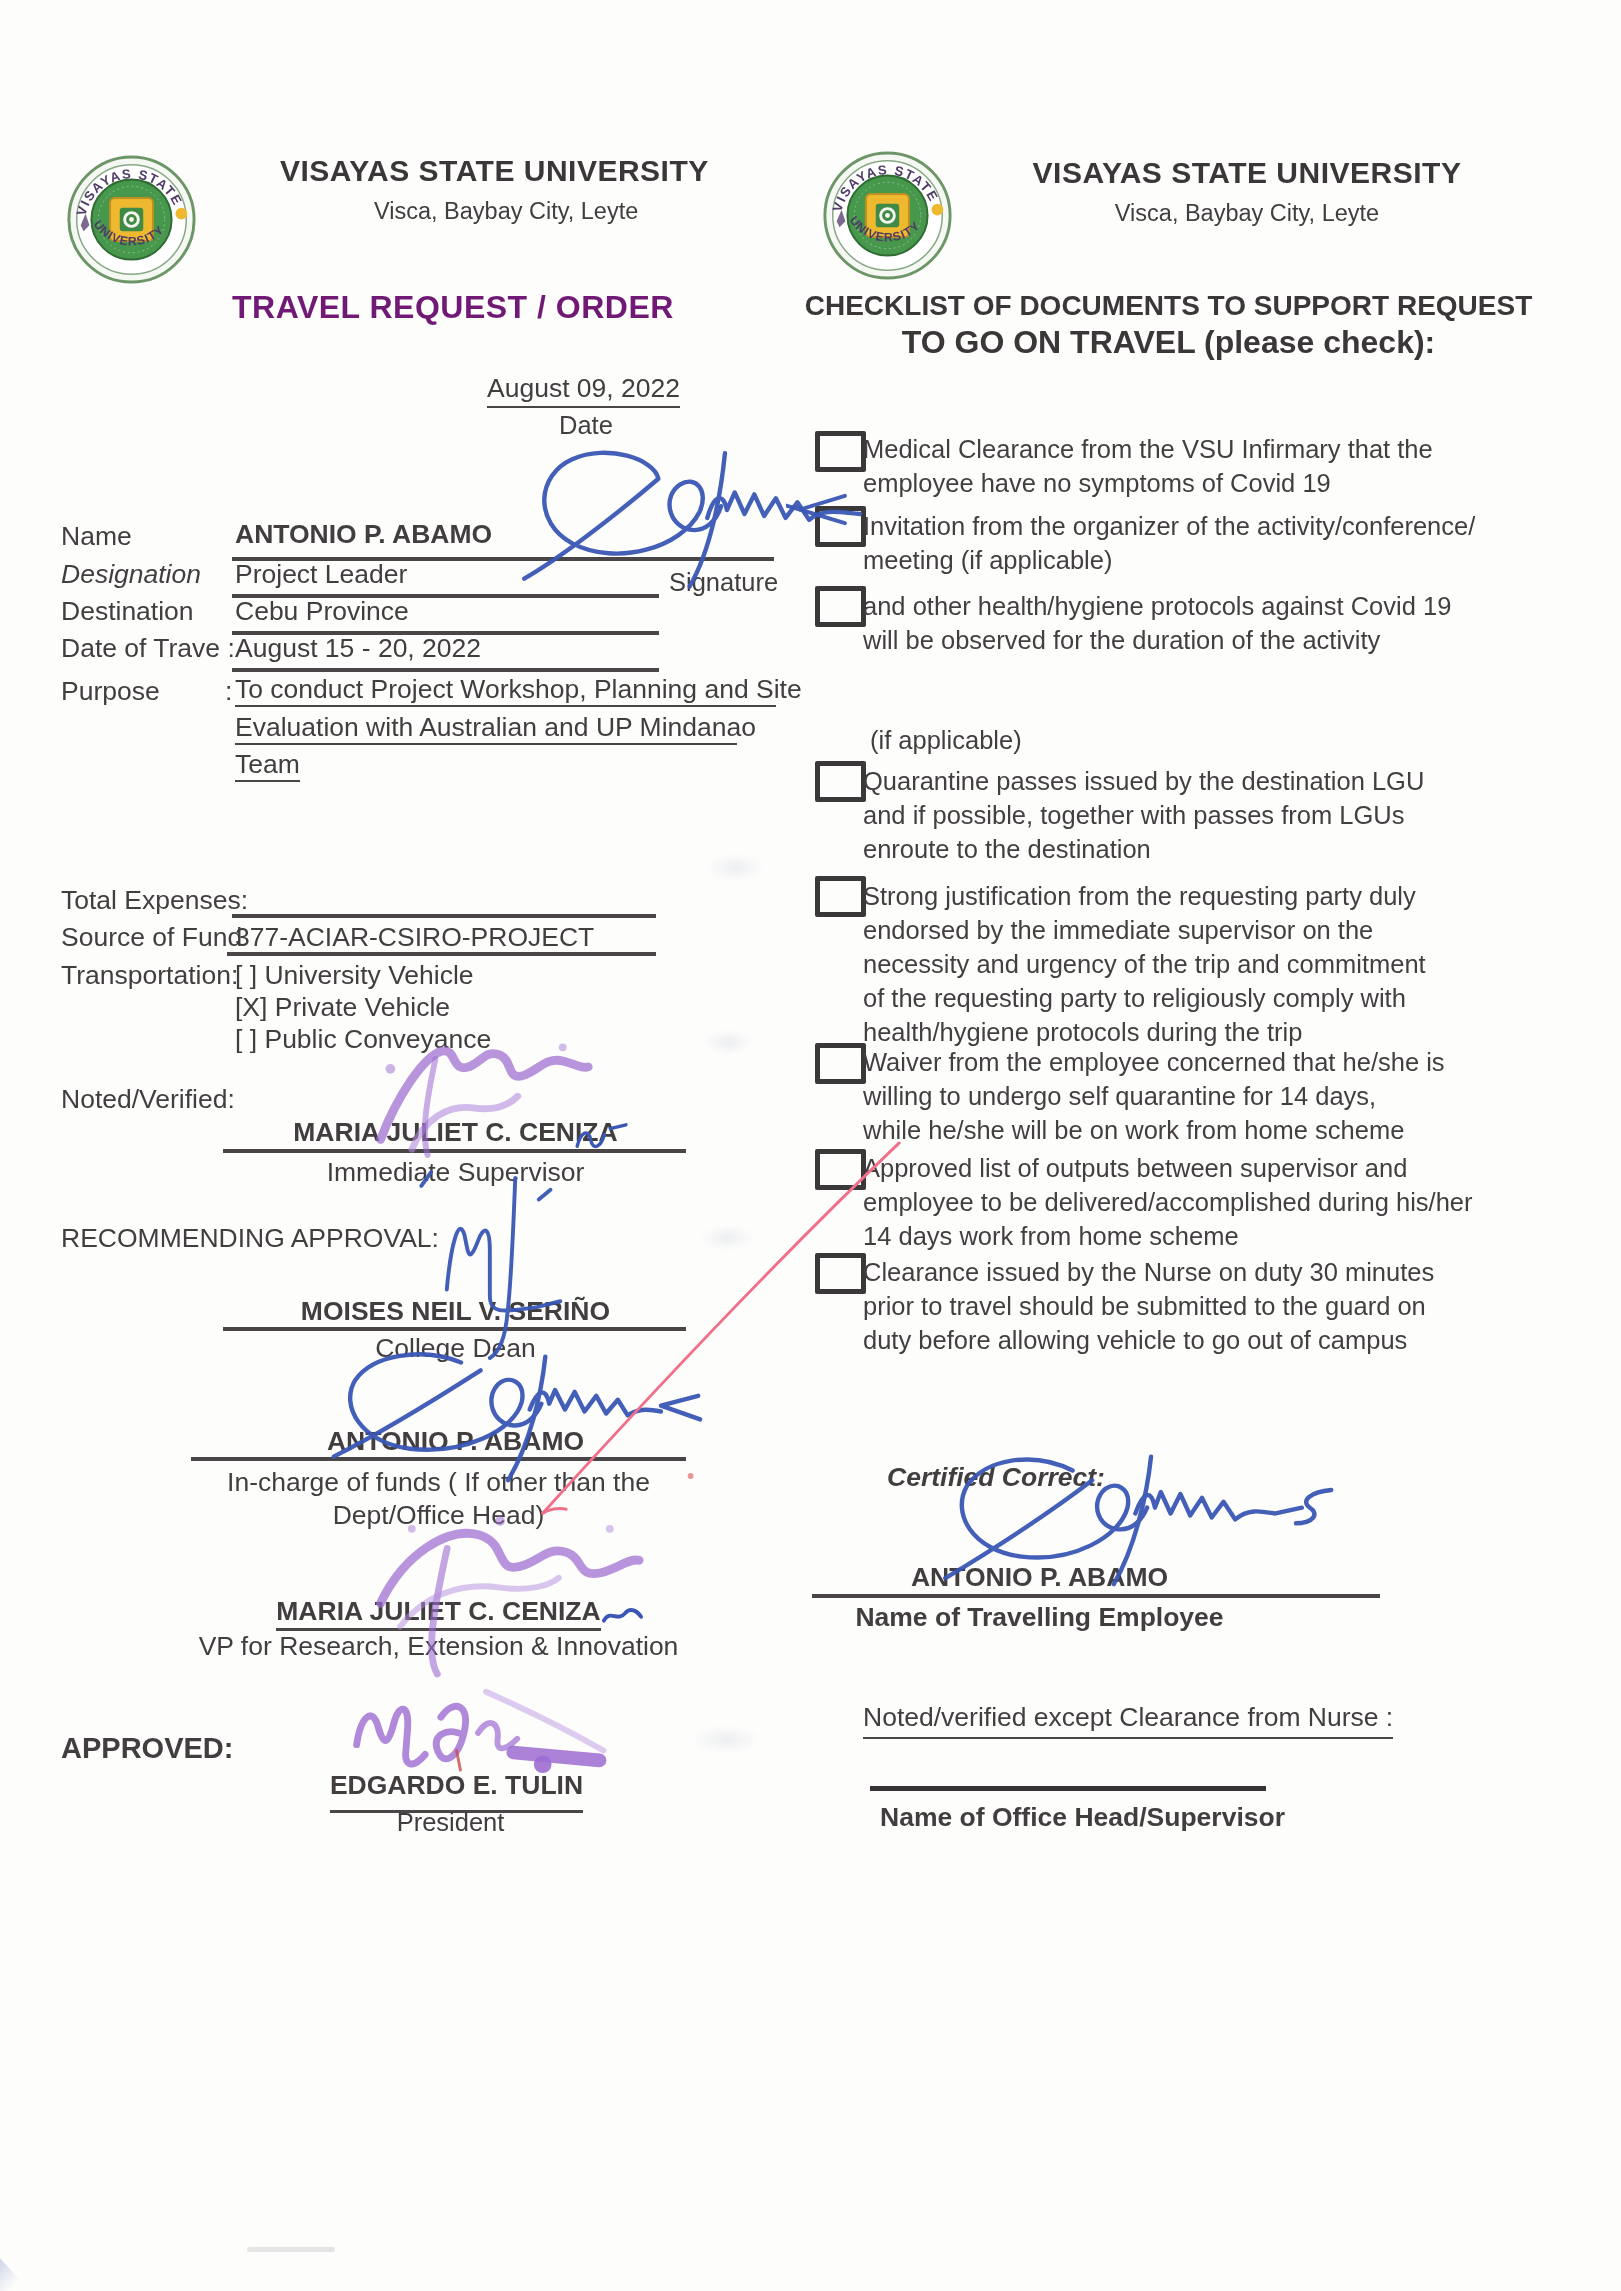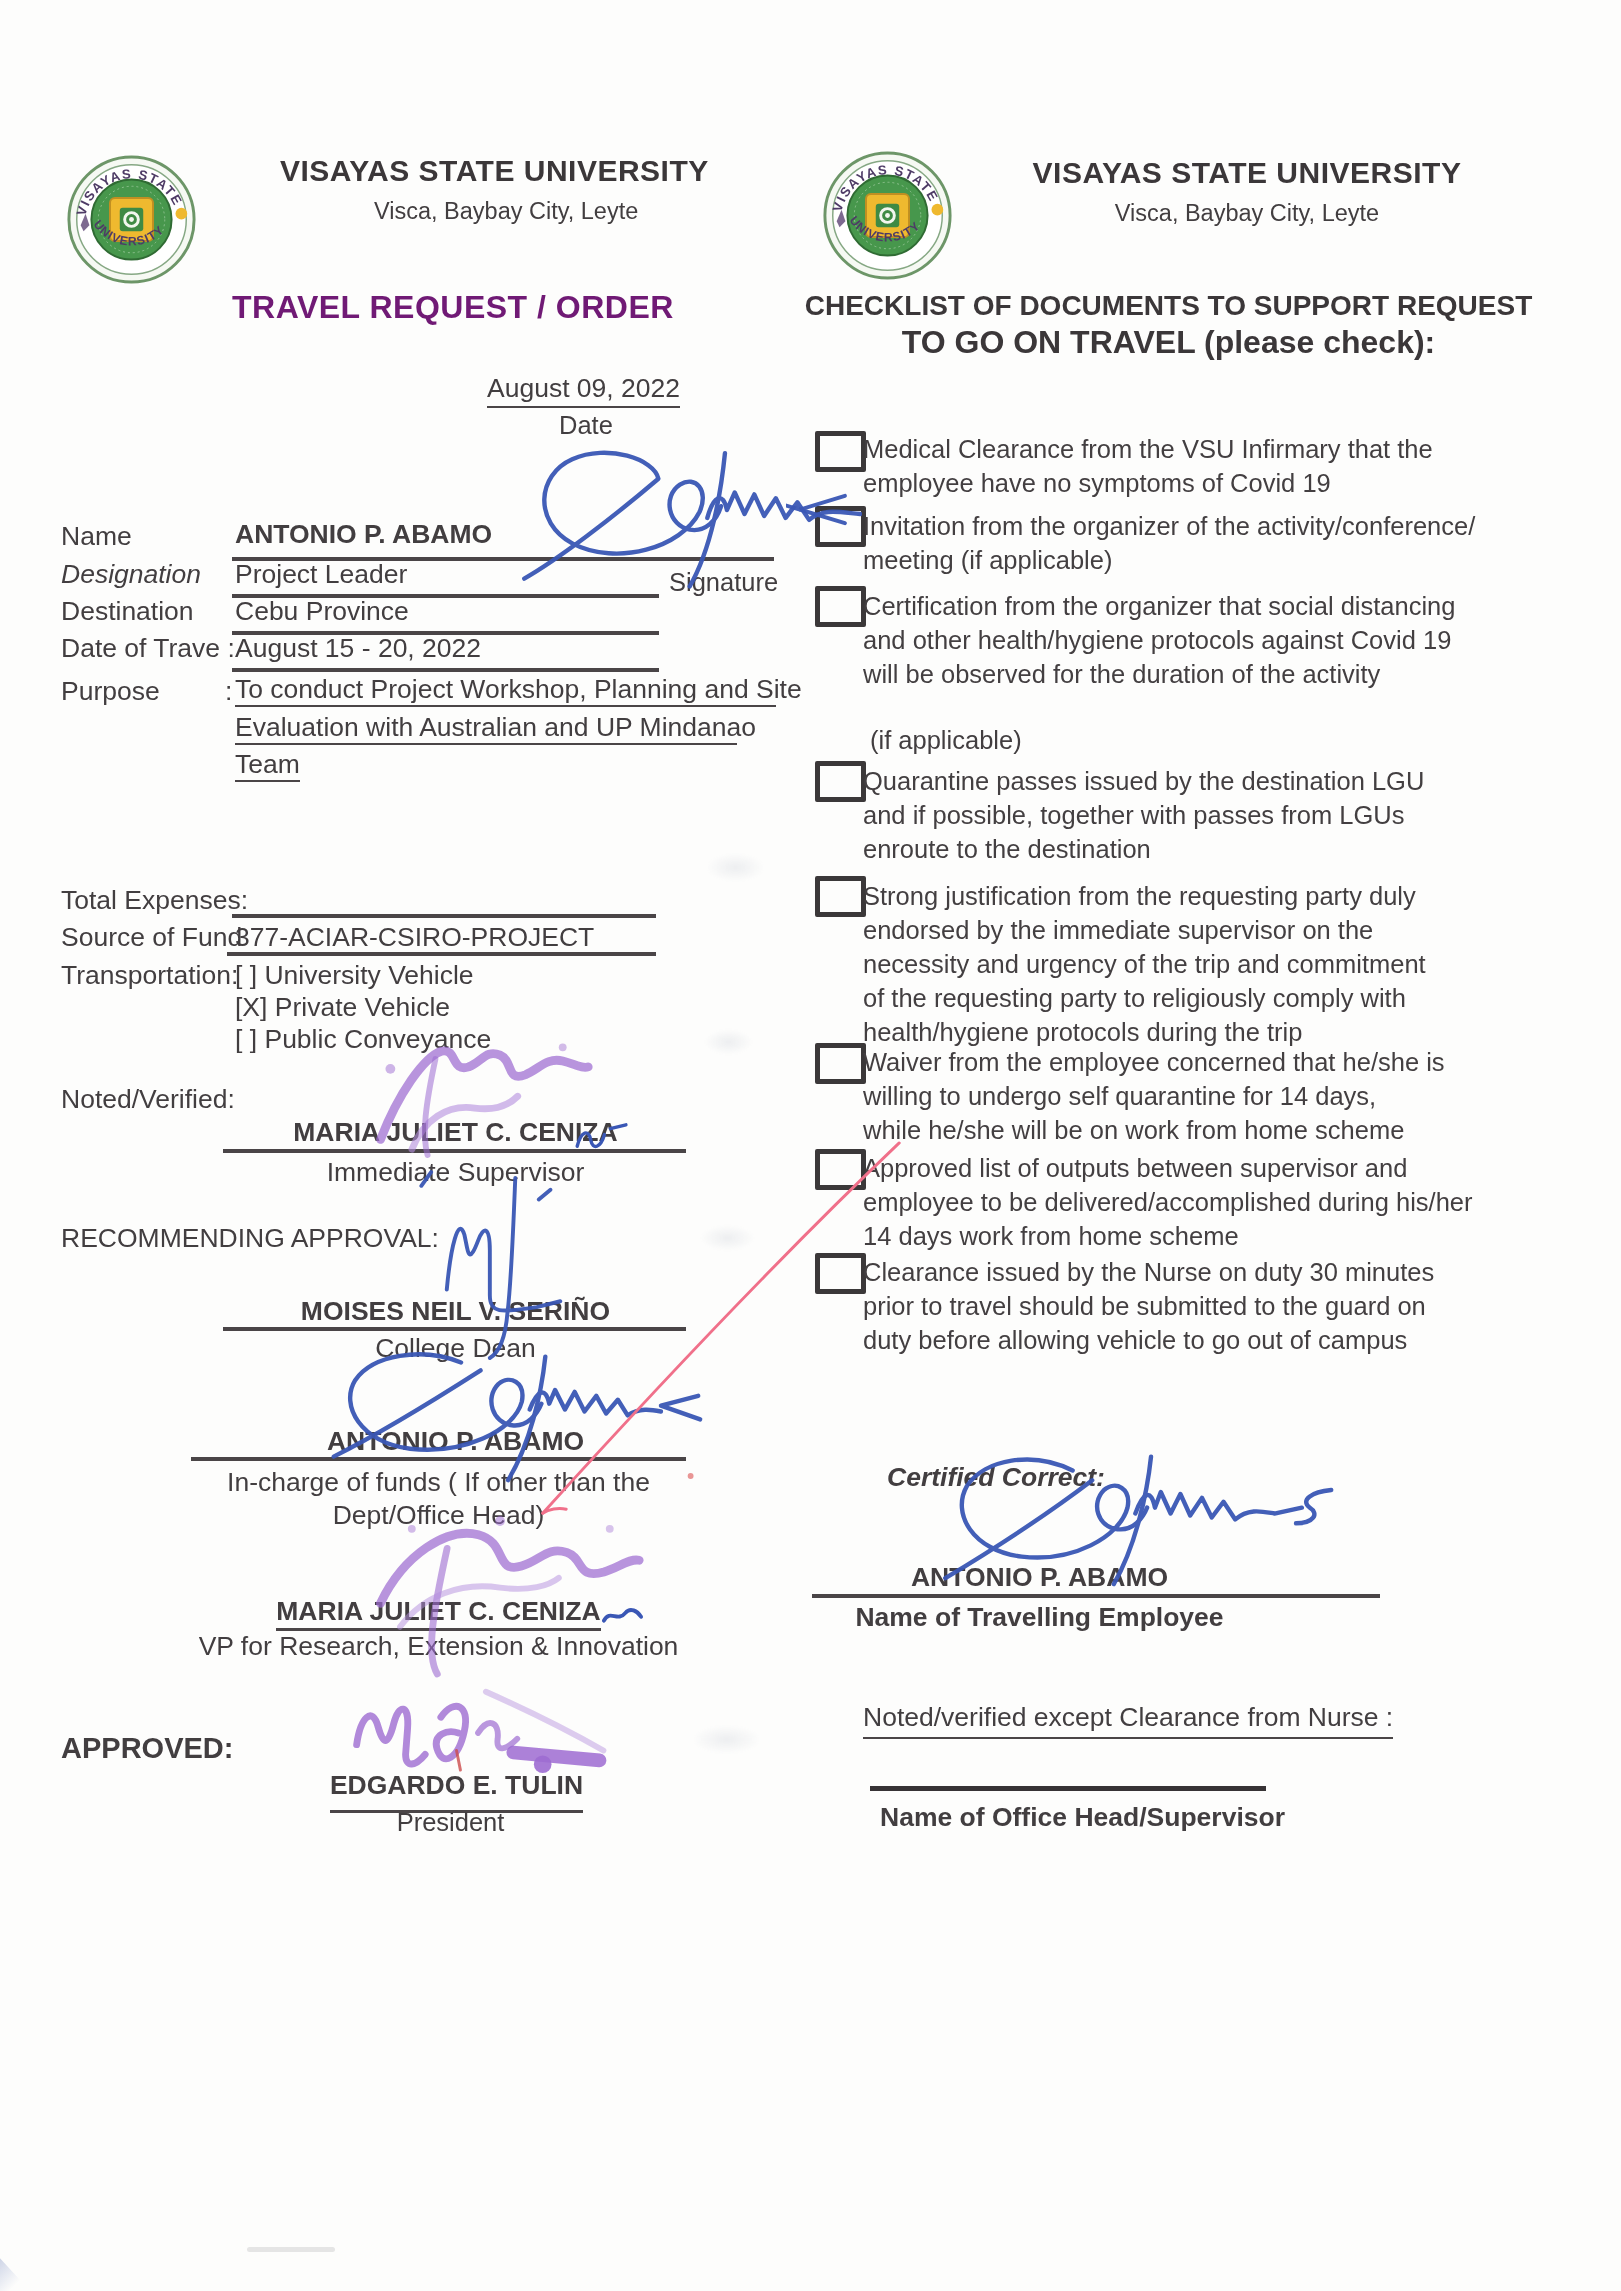--- a/index.html
+++ b/index.html
@@ -154,21 +154,20 @@
   </div>
 
   <div class="cbox" style="left:815px;top:506px;"></div>
   <div class="item-text" style="left:863px;top:509px;">
     <span>Invitation from the organizer of the activity/conference/</span>
     <span>meeting (if applicable)</span>
   </div>
 
   <div class="cbox" style="left:815px;top:586px;"></div>
   <div class="item-text" style="left:863px;top:589px;">
-    <span>Certification from the organizer that social distancing</span>
     <span>and other health/hygiene protocols against Covid 19</span>
     <span>will be observed for the duration of the activity</span>
   </div>
   <div class="abs t nw" style="left:870px;top:725px;font-size:25.5px;">(if applicable)</div>
 
   <div class="cbox" style="left:815px;top:761px;"></div>
   <div class="item-text" style="left:863px;top:764px;">
     <span>Quarantine passes issued by the destination LGU</span>
     <span>and if possible, together with passes from LGUs</span>
     <span>enroute to the destination</span>

